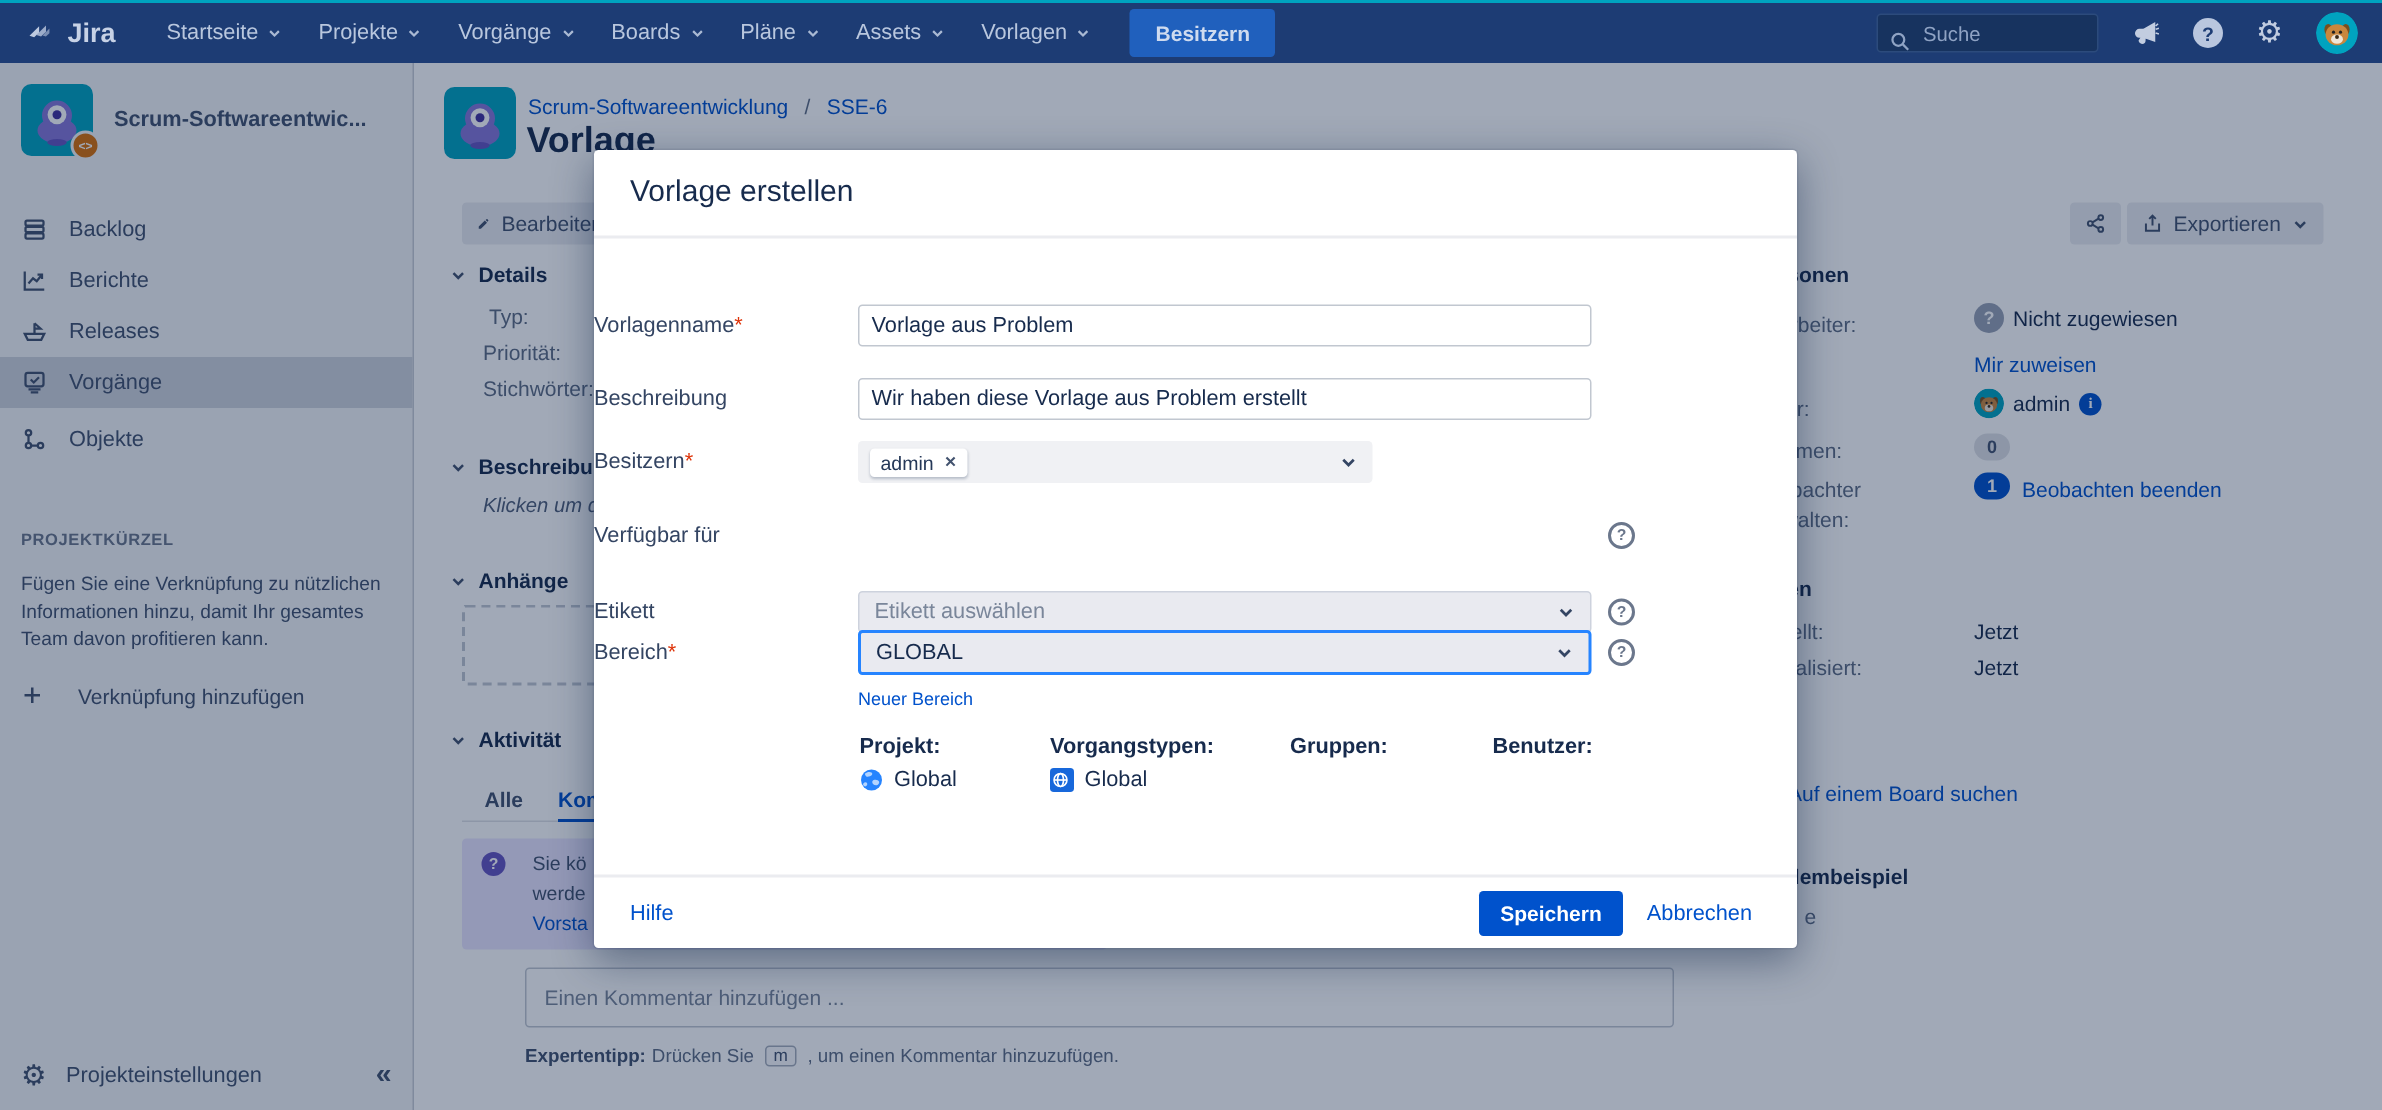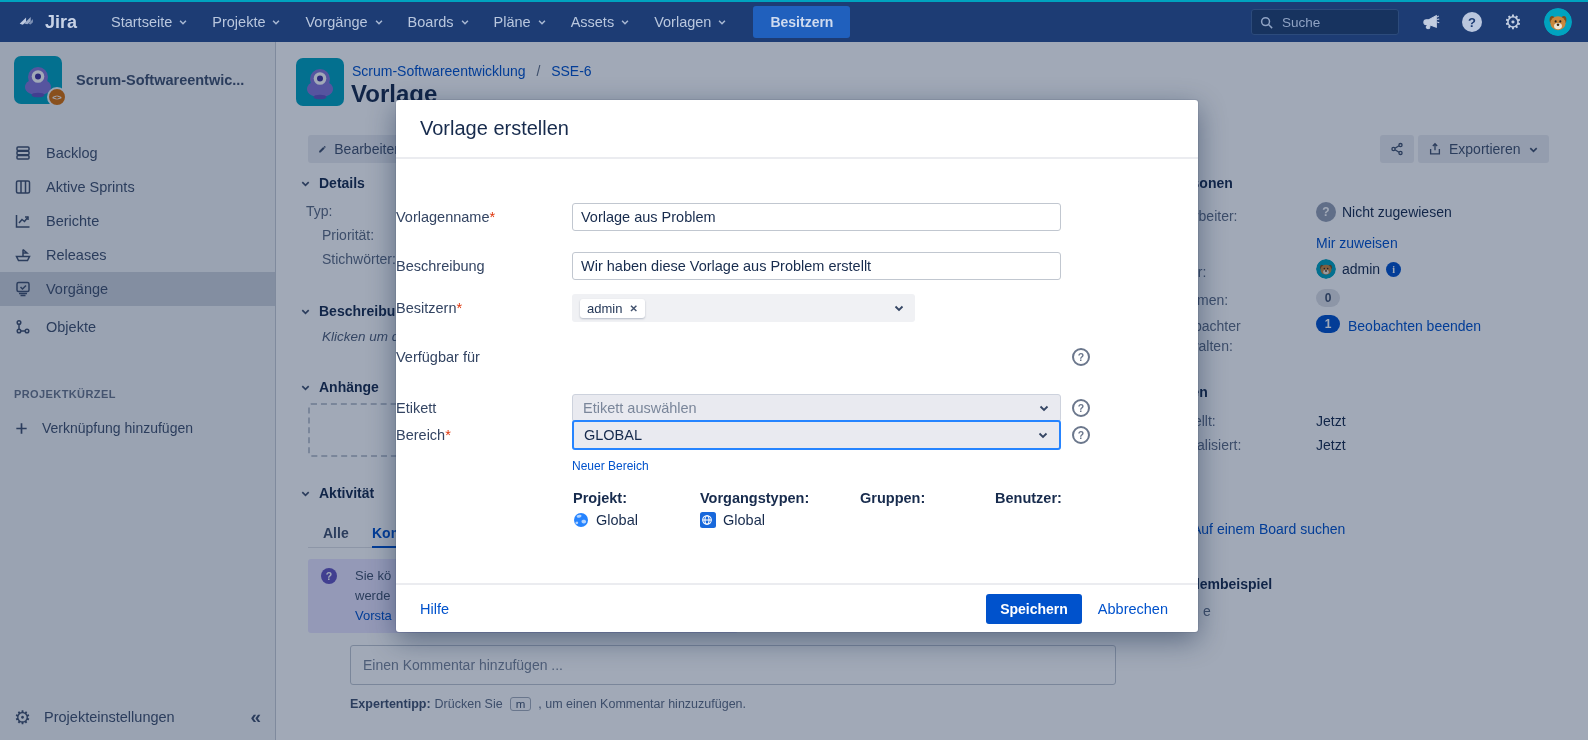--- a/index.html
+++ b/index.html
@@ -14,21 +14,21 @@
   .nav-logo{display:flex;align-items:center;gap:7px;color:#c7d2e6;font-size:18px;font-weight:bold;margin-right:22px}
   .nav-logo svg{width:22px;height:22px}
   .nav-item{display:flex;align-items:center;gap:6px;color:#b9c7de;font-size:14.5px;margin:0 12px;cursor:pointer;white-space:nowrap}
   .nav-item svg{width:10px;height:10px;opacity:.9}
   .nav-create{background:#2060bd;color:#cfdbef;font-weight:bold;font-size:14px;border:none;
               border-radius:3px;padding:8px 17px;margin-left:14px;cursor:pointer}
   .nav-right{margin-left:auto;display:flex;align-items:center;gap:22px}
   .nav-search{width:148px;height:26px;background:#17335f;border:1px solid #2c4b7c;border-radius:3px;
               color:#c6d2e6;font-size:13.5px;padding:0 8px 0 30px;outline:none}
   .nav-search::placeholder{color:#8fa3c4}
-  .nav-search-wrap{position:relative;display:flex;align-items:center}
+  .nav-search-wrap{position:relative;display:flex;align-items:flex-end}
   .nav-search-wrap .sicon{position:absolute;left:8px;width:15px;height:15px;color:#8fa3c4}
   .nav-icon{color:#c2cde0;display:flex;align-items:center;justify-content:center;cursor:pointer}
   .nav-icon svg{width:19px;height:19px}
   .nav-help{width:20px;height:20px;border-radius:50%;background:#b9c6de;color:#1d3c74;
             font-weight:bold;font-size:13px;display:flex;align-items:center;justify-content:center}
   .gear-glyph{font-size:20px;line-height:1;color:#c2cde0}
   .nav-avatar{width:28px;height:28px;border-radius:50%;overflow:hidden}
 
   
   .sidebar{position:absolute;left:0;top:42px;width:276px;bottom:0;background:#f4f5f7;
@@ -44,21 +44,21 @@
   .side-item{height:34px;display:flex;align-items:center;gap:14px;padding:0 14px;color:#42526E;
              font-size:14.5px;cursor:pointer}
   .side-item svg{width:18px;height:18px;flex:none}
   .side-item.selected{background:#cfd3dc}
   .side-item .spacer{flex:1}
   .side-item .chev{width:12px;height:12px}
   .side-gap{height:8px}
   .side-shortcuts{padding:0 14px;margin-top:44px}
   .sc-head{font-size:11px;font-weight:bold;letter-spacing:.4px;color:#6B778C}
   .sc-text{margin-top:14px;font-size:12.8px;line-height:1.45;color:#42526E}
-  .sc-add{margin-top:20px;display:flex;align-items:center;gap:13px;color:#42526E;font-size:14px;cursor:pointer}
+  .sc-add{margin-top:20px;display:flex;align-items:center;gap:23px;color:#42526E;font-size:14px;cursor:pointer}
   .sc-add svg{width:15px;height:15px}
   .side-settings{position:absolute;left:0;right:0;bottom:12px;display:flex;align-items:center;gap:13px;
                  padding:0 14px;color:#42526E;font-size:14.5px;cursor:pointer}
   .side-settings .gear-glyph{color:#42526E;font-size:19px}
   .collapse{margin-left:auto;font-size:19px;font-weight:bold;color:#42526E;cursor:pointer}
 
   
   .main{position:absolute;left:276px;top:42px;right:0;bottom:0;background:#fff;z-index:1}
   .crumb{position:absolute;left:76px;top:21px;font-size:14px}
   .crumb a{color:#0052CC;text-decoration:none;cursor:pointer}
@@ -250,27 +250,20 @@
       <div class="side-item">
         <svg viewBox="0 0 18 18" fill="none" stroke="currentColor" stroke-width="1.5">
             <rect x="3" y="3" width="12" height="3.4" rx="1"></rect>
             <rect x="3" y="7.3" width="12" height="3.4" rx="1"></rect>
             <rect x="3" y="11.6" width="12" height="3.4" rx="1"></rect>
           </svg>
         <span>Backlog</span>
       </div>
       <div class="side-item">
         <svg viewBox="0 0 18 18" fill="none" stroke="currentColor" stroke-width="1.5">
-            <rect x="2.5" y="3" width="13" height="12" rx="1.5"></rect>
-            <path d="M7 3v12M11.5 3v12"></path>
-          </svg>
-        <span>Aktive Sprints</span>
-      </div>
-      <div class="side-item">
-        <svg viewBox="0 0 18 18" fill="none" stroke="currentColor" stroke-width="1.5">
             <path d="M2.5 3v12h13"></path>
             <path d="M5 11l3-3.5 2.5 2L14 5"></path>
             <path d="M14 8V5h-3"></path>
           </svg>
         <span>Berichte</span>
       </div>
       <div class="side-item">
         <svg viewBox="0 0 18 18" fill="none" stroke="currentColor" stroke-width="1.5">
             <path d="M2.5 10.5h13l-2 4h-9z"></path>
             <path d="M9 10.5V3.5M9 3.5l4 3.5H9"></path>
@@ -292,20 +285,21 @@
             <circle cx="5" cy="13" r="1.8"></circle>
             <circle cx="13" cy="13" r="1.8"></circle>
             <path d="M5 6.3v4.9M6.8 13h4.4"></path>
           </svg>
         <span>Objekte</span>
       </div>
     </div>
 
     <div class="side-shortcuts">
       <div class="sc-head">PROJEKTKÜRZEL</div>
+      <div class="sc-text">Fügen Sie eine Verknüpfung zu nützlichen Informationen hinzu, damit Ihr gesamtes Team davon profitieren kann.</div>
       <div class="sc-add">
         <svg viewBox="0 0 16 16" fill="none" stroke="currentColor" stroke-width="1.8">
             <path d="M8 2.5v11M2.5 8h11"></path>
           </svg>
         <span>Verknüpfung hinzufügen</span>
       </div>
     </div>
 
     <div class="side-settings">
       <span class="gear-glyph">⚙</span>
@@ -356,21 +350,21 @@
           <path d="M2.5 4.5L6 8l3.5-3.5"></path>
         </svg>
     </button>
 
     <div class="sec-head" style="left:24px;top:133px">
       <svg viewBox="0 0 12 12" fill="none" stroke="currentColor" stroke-width="1.8">
           <path d="M2.5 4.5L6 8l3.5-3.5"></path>
         </svg>
       <span>Details</span>
     </div>
-    <span class="dim-label" style="left:30px;top:161px">Typ:</span>
+    <span class="dim-label" style="left:50px;top:161px">Typ:</span>
     <span class="dim-label" style="left:46px;top:185px">Priorität:</span>
     <span class="dim-label" style="left:46px;top:209px">Stichwörter:</span>
 
     <div class="sec-head" style="left:24px;top:261px">
       <svg viewBox="0 0 12 12" fill="none" stroke="currentColor" stroke-width="1.8">
           <path d="M2.5 4.5L6 8l3.5-3.5"></path>
         </svg>
       <span>Beschreibung</span>
     </div>
     <span class="italic-hint" style="left:46px;top:287px">Klicken um d</span>

